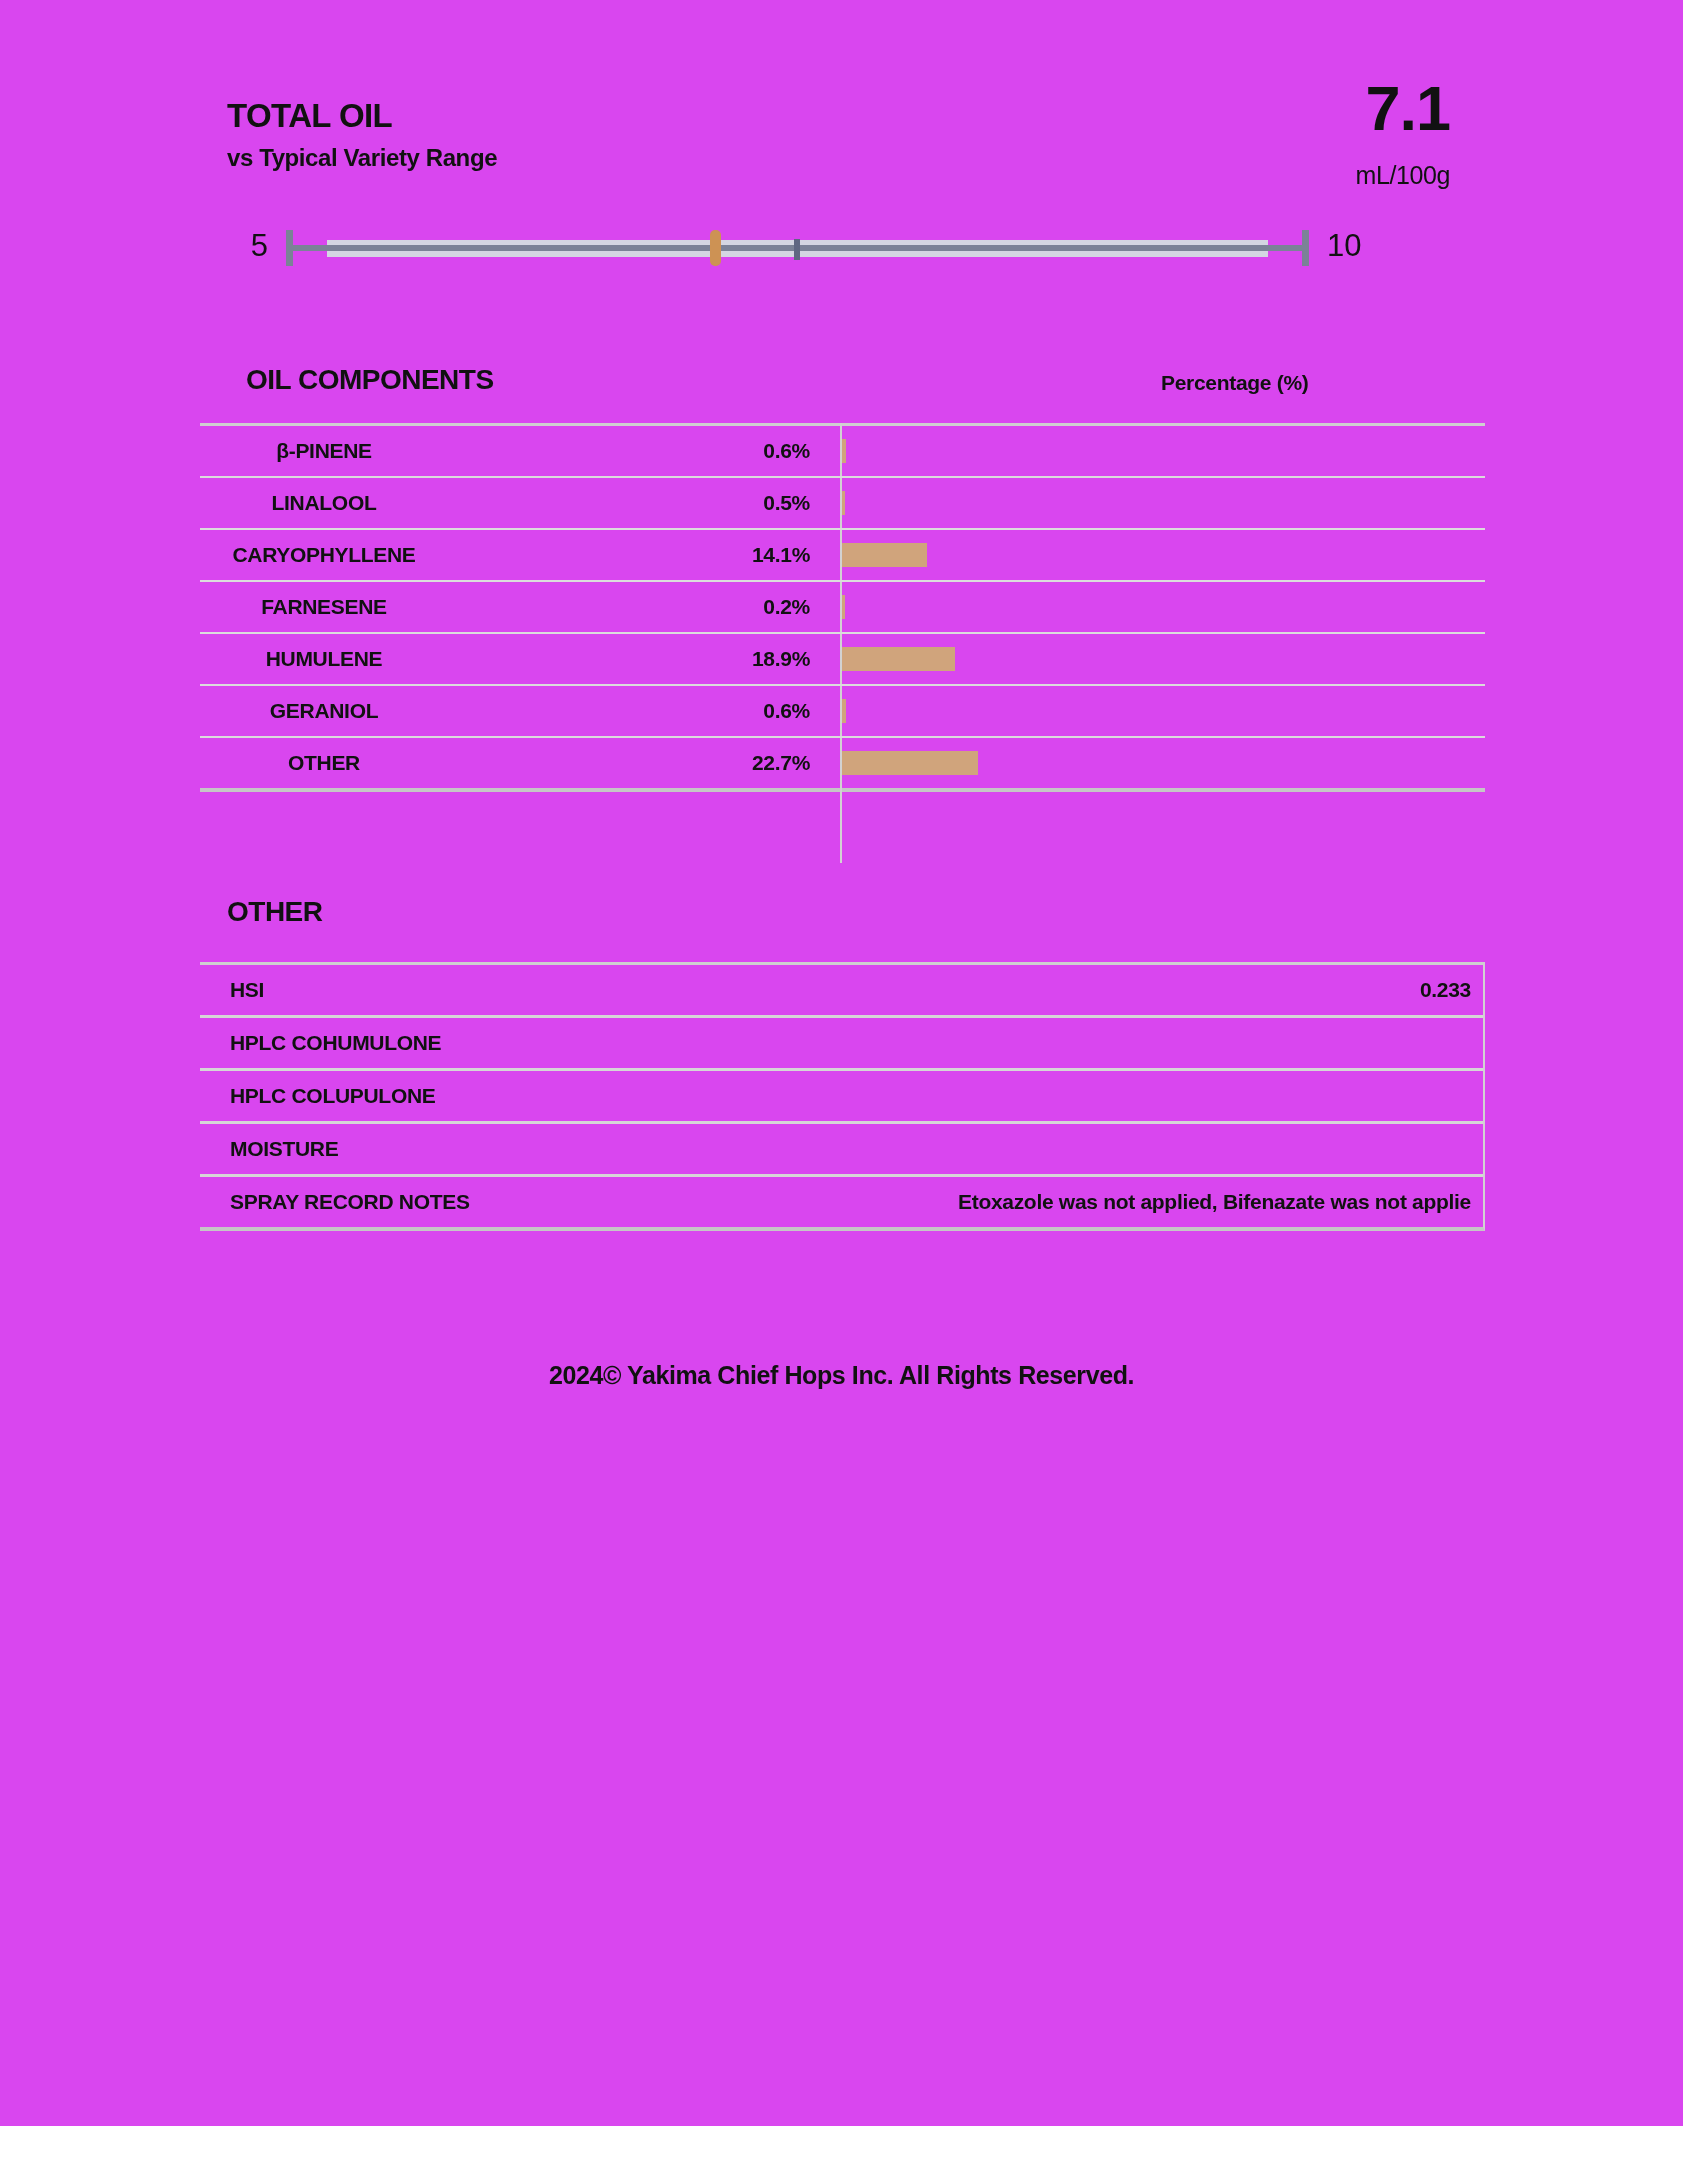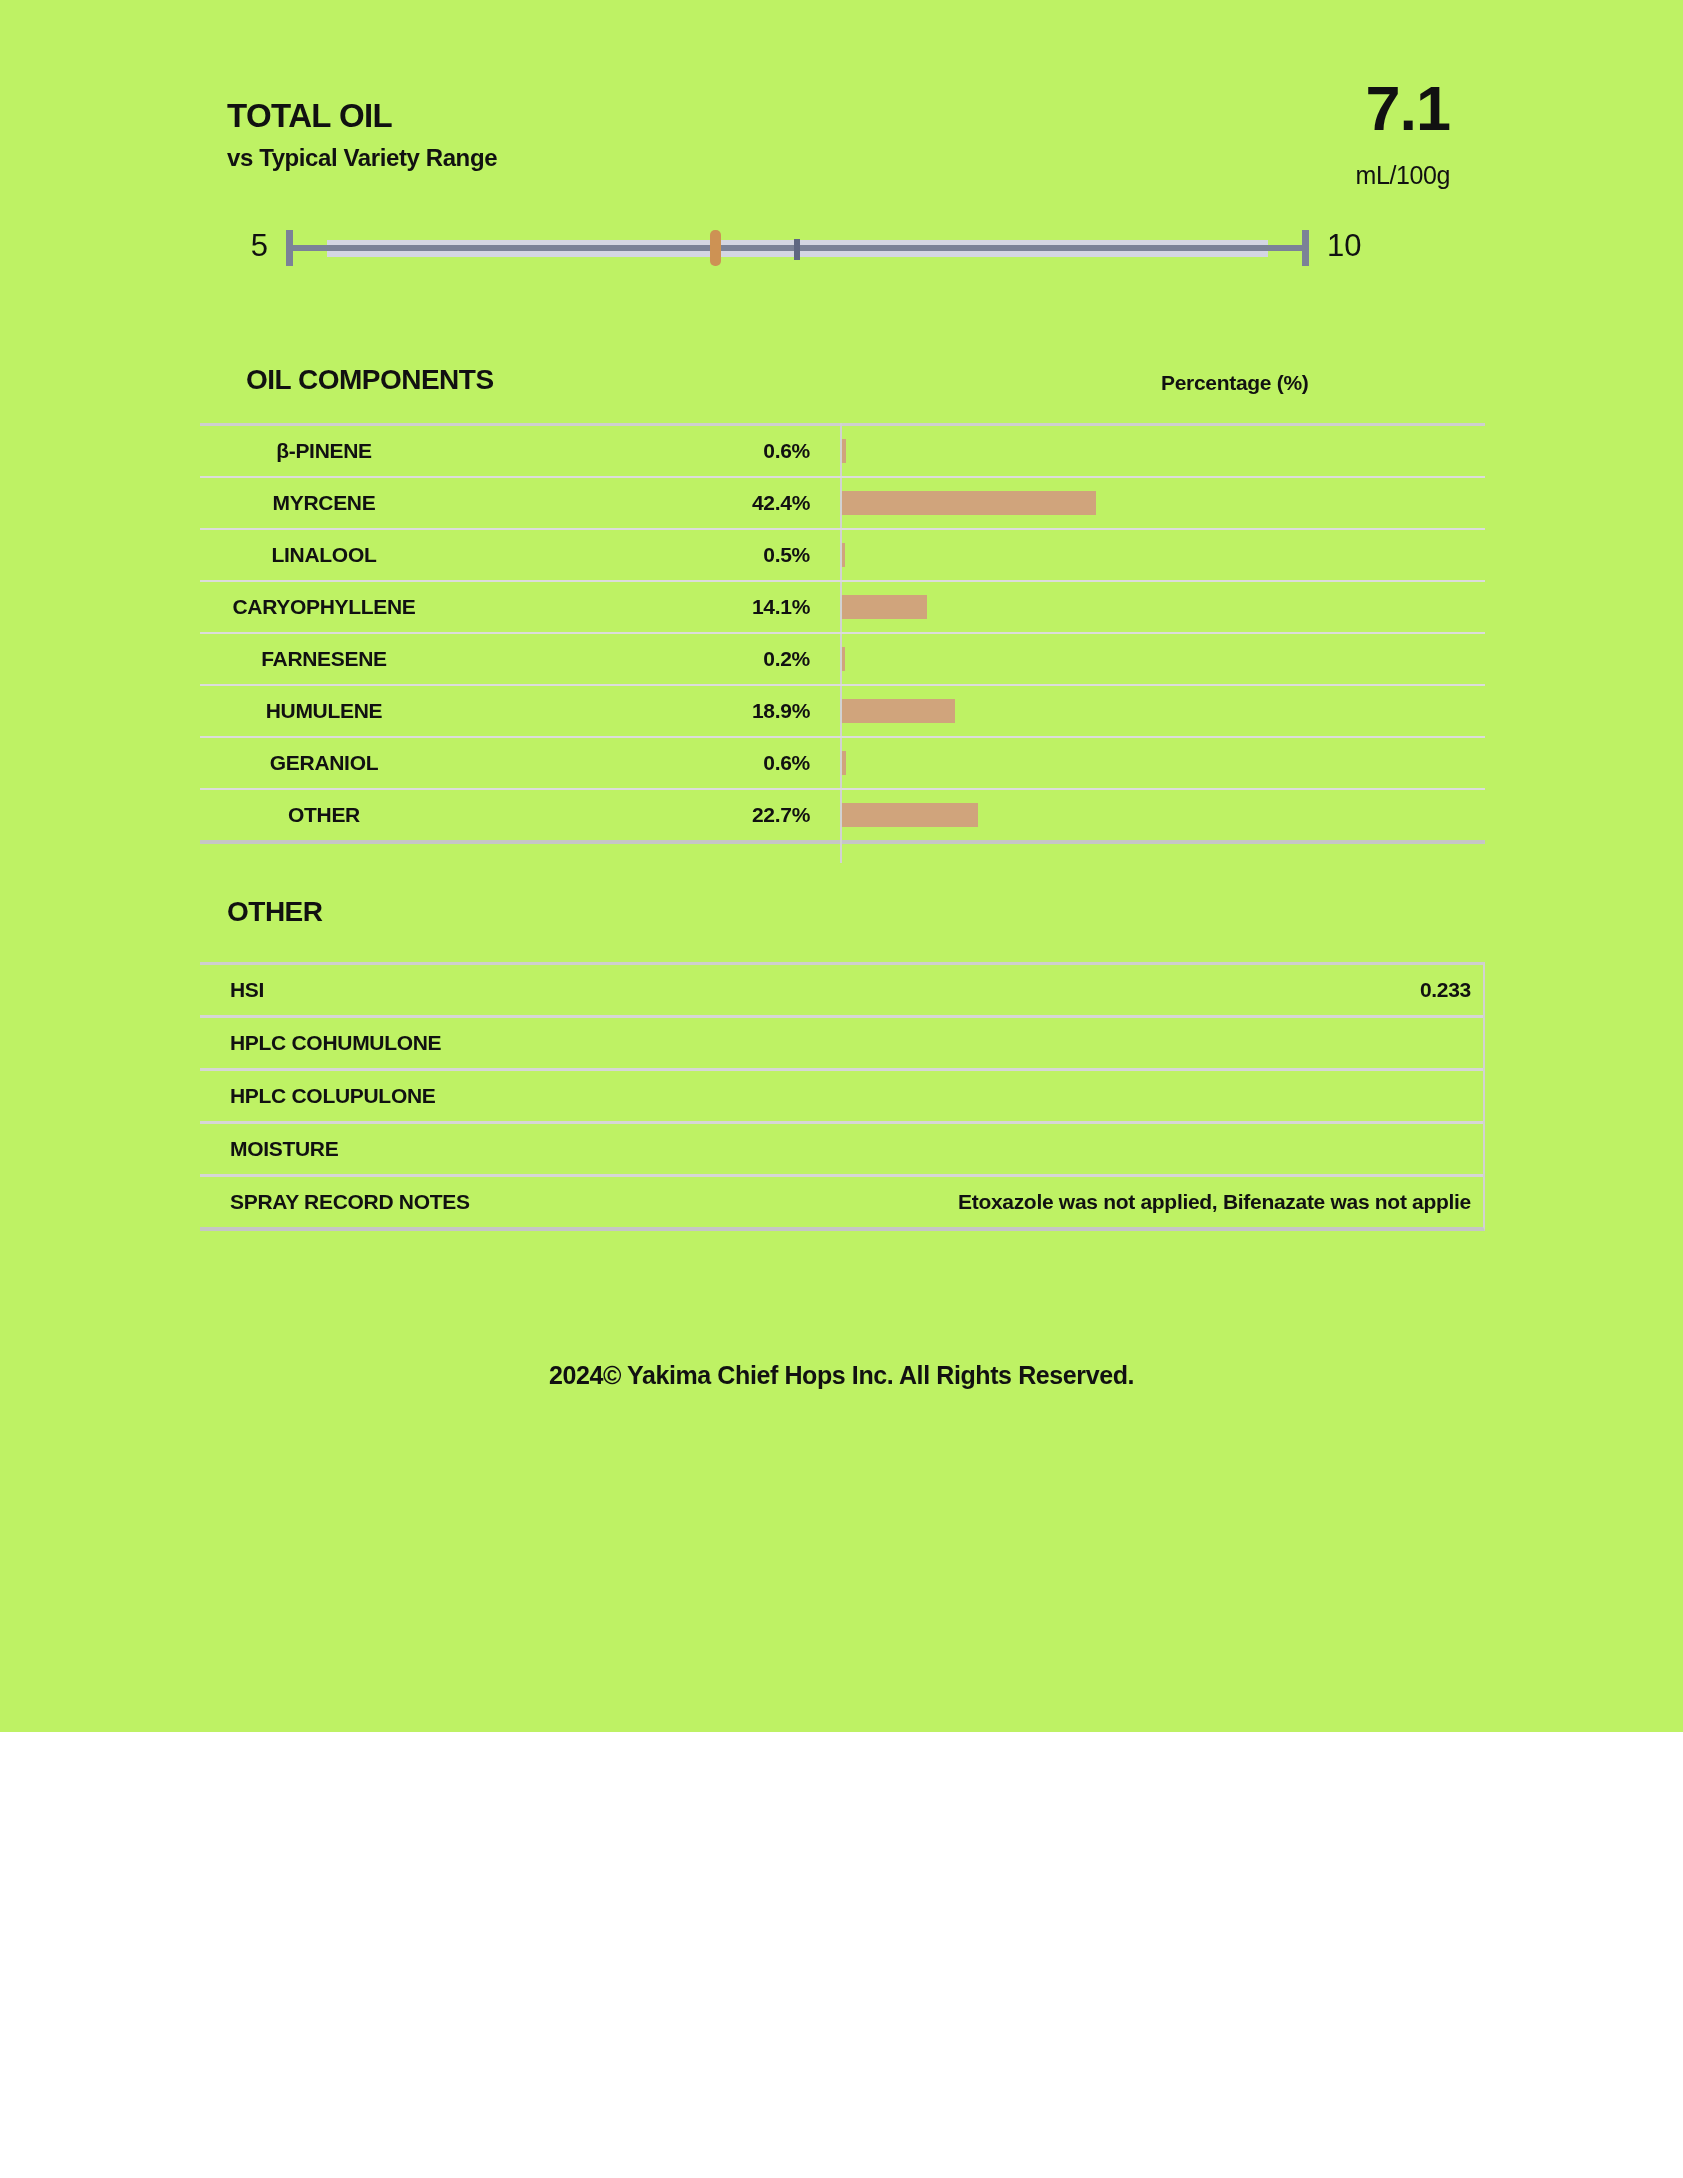--- a/index.html
+++ b/index.html
@@ -1,17 +1,17 @@
 <!DOCTYPE html>
 <html><head>
 <meta charset="utf-8">
 <style>
   html,body{margin:0;padding:0;background:#fff;}
   .page{
-    position:relative;width:1683px;height:1732px;background:#bef264;
+    position:relative;width:1683px;height:2126px;background:#d946ef;
     font-family:"Liberation Sans",sans-serif;color:#111;overflow:hidden;
   }
 
   
   .total-oil-title{position:absolute;left:227px;top:97px;font-size:33px;font-weight:700;letter-spacing:-0.6px;}
   .total-oil-sub{position:absolute;left:227px;top:144px;font-size:24px;font-weight:700;letter-spacing:-0.4px;}
   .big-value{position:absolute;left:1153px;top:77px;width:297px;text-align:right;font-size:63px;font-weight:700;letter-spacing:-1px;line-height:1;}
   .big-unit{position:absolute;left:1153px;top:161px;width:297px;text-align:right;font-size:25px;font-weight:400;letter-spacing:-0.4px;}
 
   
@@ -78,25 +78,20 @@
 
   <div class="comp-table" id="comp-table">
     <div class="comp-axis"></div>
 
     <div class="comp-row">
       <div class="comp-label">β-PINENE</div>
       <div class="comp-value">0.6%</div>
       <div class="comp-bar" style="width: 3.6px;"></div>
     </div>
 
-    <div class="comp-row">
-      <div class="comp-label">MYRCENE</div>
-      <div class="comp-value">42.4%</div>
-      <div class="comp-bar" style="width: 254px;"></div>
-    </div>
 
     <div class="comp-row">
       <div class="comp-label">LINALOOL</div>
       <div class="comp-value">0.5%</div>
       <div class="comp-bar" style="width: 3px;"></div>
     </div>
 
     <div class="comp-row">
       <div class="comp-label">CARYOPHYLLENE</div>
       <div class="comp-value">14.1%</div>

